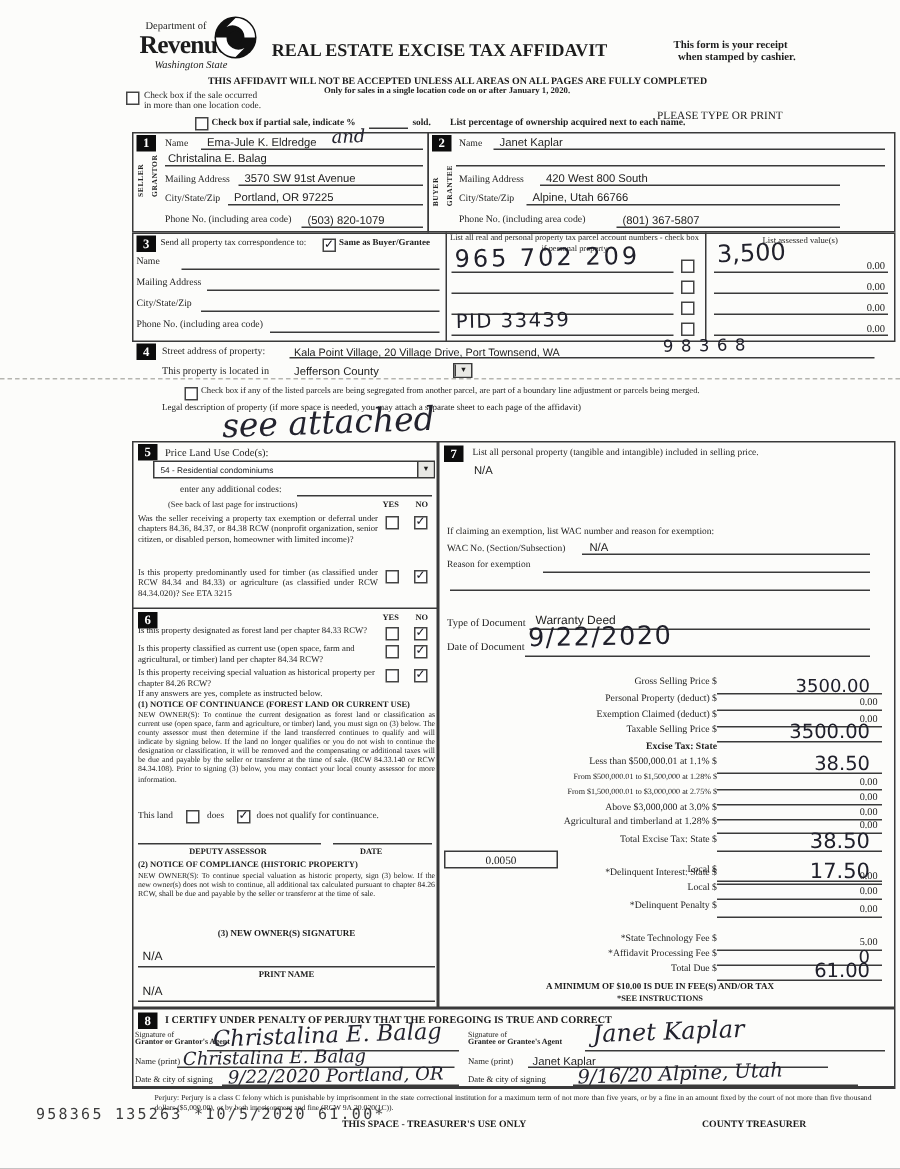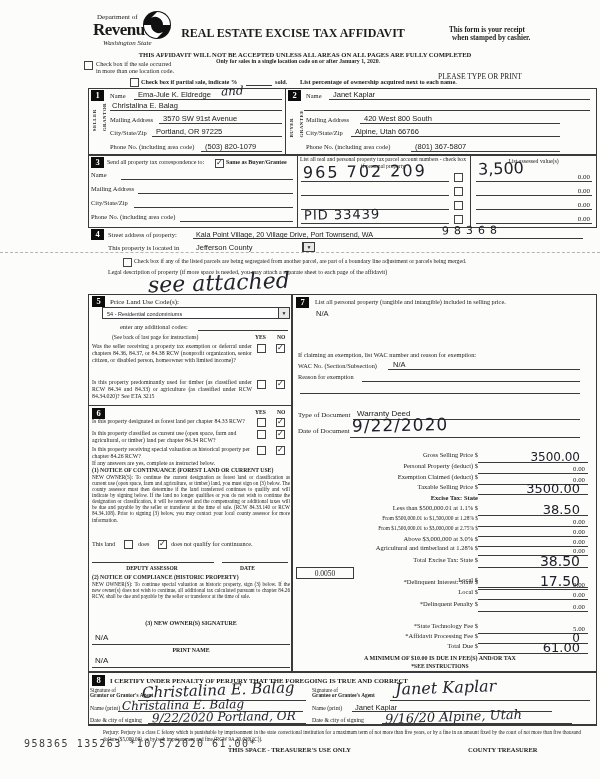--- a/index.html
+++ b/index.html
@@ -294,21 +294,21 @@
       <span class="mline">
         <span class="pv">0.00</span>
       </span>
     </div>
   <div class="abs mrow" style="top:556px">
       <span class="mlab">Total Excise Tax: State  $</span>
       <span class="mline">
         <span class="hv hwn" style="font-size:14px">38.50</span>
       </span>
     </div>
-  <div class="abs bx c" style="left:296px;top:567px;width:58px;height:12px;font-size:7.5px;line-height:12px">0.0050</div>
+  <div class="abs bx c" style="left:296px;top:567px;width:76px;height:12px;font-size:7.5px;line-height:12px">0.0050</div>
   <div class="abs mrow" style="top:576px">
       <span class="mlab">Local  $</span>
       <span class="mline">
         <span class="hv hwn" style="font-size:14px">17.50</span>
       </span>
     </div>
   <div class="abs mrow" style="top:578px">
       <span class="mlab">*Delinquent Interest: State  $</span>
       <span class="mline">
         <span class="pv">0.00</span>

